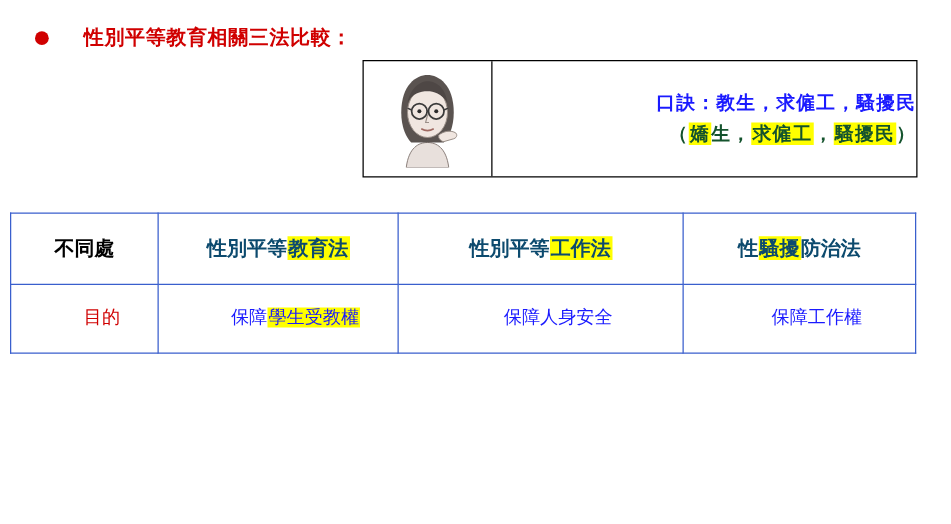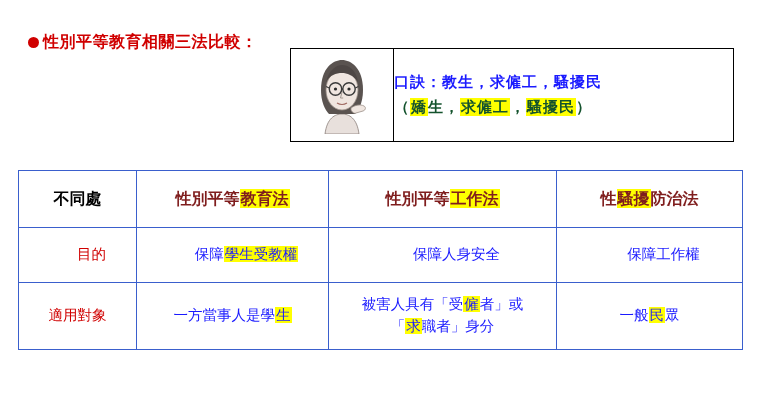--- a/index.html
+++ b/index.html
@@ -13,27 +13,28 @@
     font-family: "DejaVu Sans", "Liberation Sans", sans-serif;
     color: #000000;
     position: relative;
     overflow: hidden;
   }
 
   
   .heading {
     position: absolute;
     left: 28px;
-    top: 32px;
+    top: 20px;
     display: flex;
     align-items: center;
     font-size: 16px;
     color: #d00000;
     font-weight: bold;
     letter-spacing: 0.5px;
+    gap: 24px;
   }
   .bullet-dot {
     width: 11px;
     height: 11px;
     border-radius: 50%;
     background: #d00000;
     margin-right: 4px;
     display: inline-block;
   }
 
@@ -59,40 +60,40 @@
   }
   .face-art {
     position: relative;
     width: 62px;
     height: 78px;
   }
   .mnemonic-text {
     flex: 1;
     display: flex;
     flex-direction: column;
-    align-items: flex-start;
+    align-items: flex-end;
     justify-content: center;
     gap: 6px;
     color: #1a1aff;
     font-size: 15px;
     font-weight: bold;
     letter-spacing: 1px;
   }
   .mnemonic-line2 {
     color: #14532d;
   }
   .hl {
     background: #ffff00;
     padding: 0 1px;
   }
 
   
   .cmp-table {
     position: absolute;
-    left: 18px;
+    left: 8px;
     top: 170px;
     width: 724px;
     border-collapse: collapse;
     table-layout: fixed;
   }
   .cmp-table td {
     border: 1px solid #3a5fcd;
     text-align: center;
     vertical-align: middle;
     font-size: 14.5px;
@@ -107,21 +108,21 @@
   .hdr-row td {
     height: 44px;
     font-weight: bold;
     font-size: 16px;
   }
   .hdr-first {
     color: #000000;
     font-weight: normal;
     font-size: 15px;
   }
-  .hdr-red { color: #7f1d1d; }
+  .hdr-red { color: #0c4a6e; }
 
   .row-label {
     color: #d00000;
     font-size: 14.5px;
   }
   .cell-blue {
     color: #1a1aff;
     font-family: Liberation Serif, serif;
   }
   .body-row td { height: 42px; padding-left: 32px; }
@@ -199,32 +200,15 @@
 
     <tr class="body-row">
       <td class="row-label">目的</td>
       <td class="cell-blue">
         <span>保障</span><span class="hl">學生受教權</span>
       </td>
       <td class="cell-blue">保障人身安全</td>
       <td class="cell-blue">保障工作權</td>
     </tr>
 
-    <tr class="body-row-tall">
-      <td class="row-label">適用對象</td>
-      <td class="cell-blue">
-        <span>一方當事人是學</span><span class="hl">生</span>
-      </td>
-      <td class="cell-blue cell-two-line">
-        <div>
-          <span>被害人具有「受</span><span class="hl">僱</span><span>者」或</span>
-        </div>
-        <div>
-          <span>「</span><span class="hl">求</span><span>職者」身分</span>
-        </div>
-      </td>
-      <td class="cell-blue">
-        <span>一般</span><span class="hl">民</span><span>眾</span>
-      </td>
-    </tr>
 
   </tbody>
 </table>
 
 </body></html>

